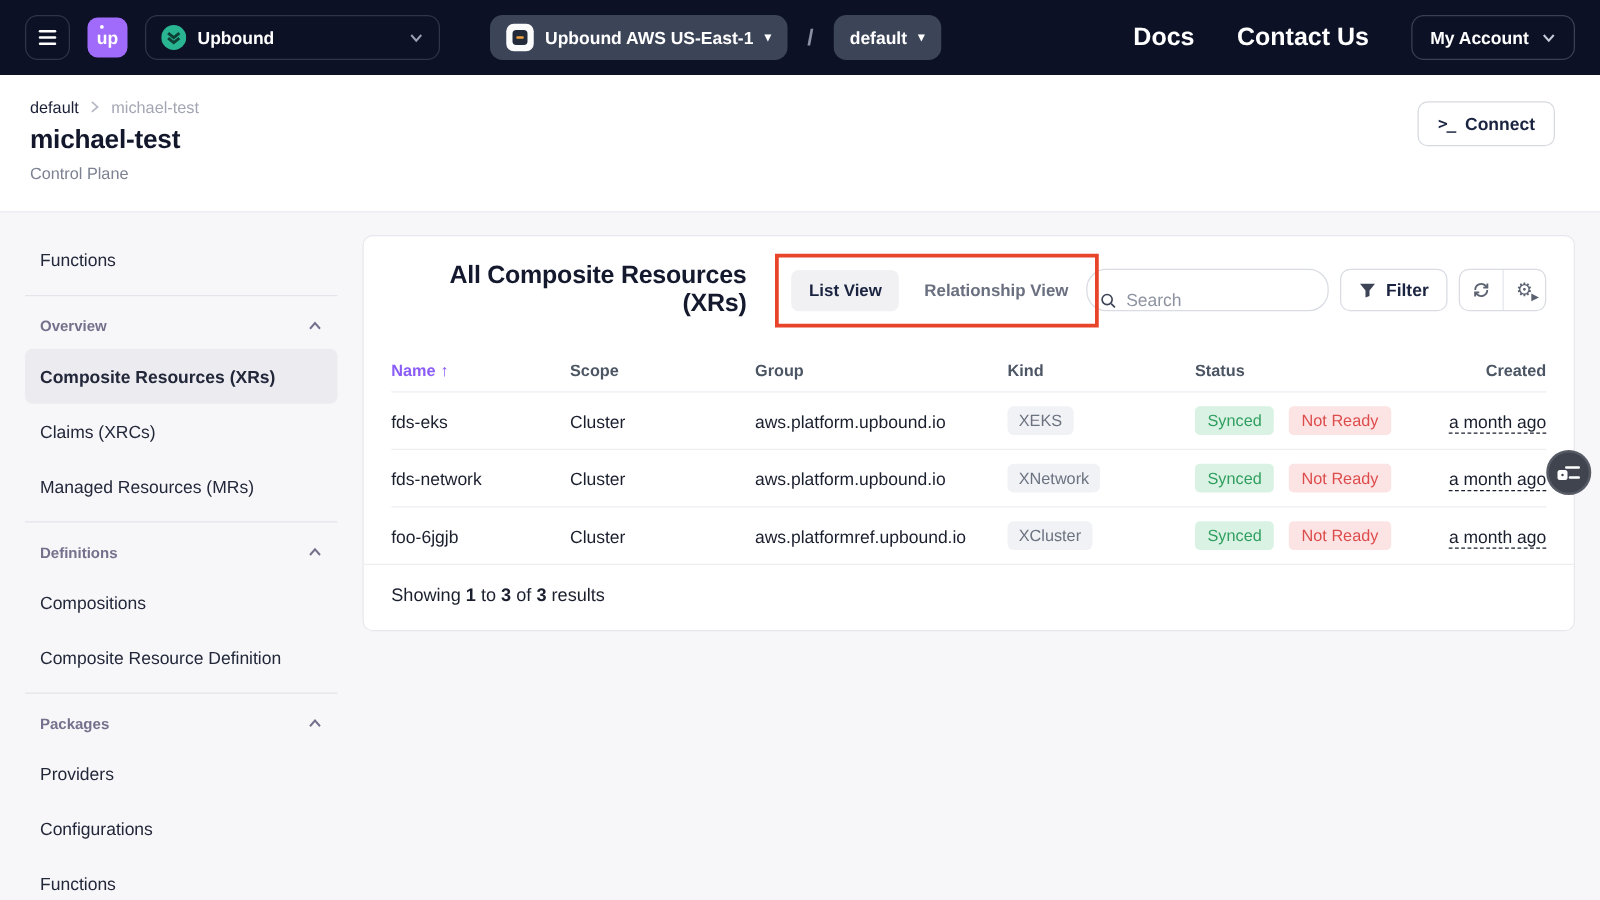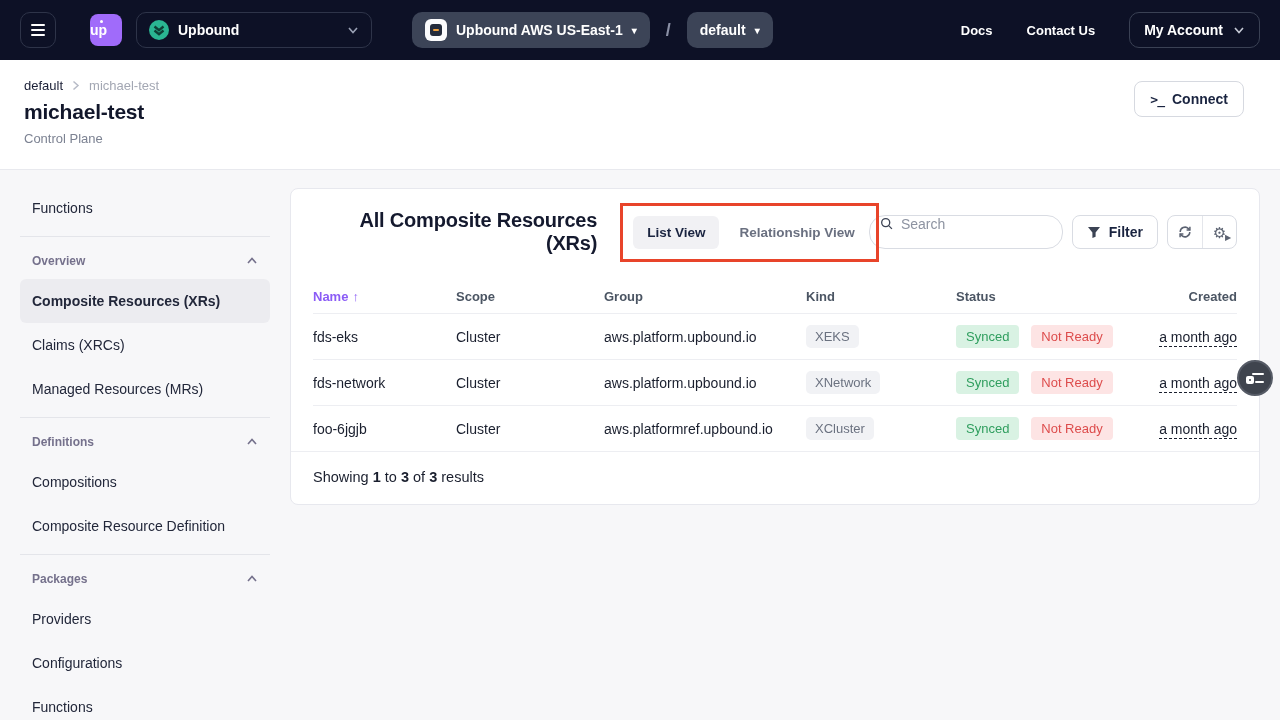--- a/index.html
+++ b/index.html
@@ -3,33 +3,33 @@
 <meta charset="utf-8">
 <style>
   * { margin:0; padding:0; box-sizing:border-box; }
   html,body { width:1280px; height:720px; overflow:hidden; }
   body { font-family:"Liberation Sans", sans-serif; background:#f7f7f9; color:#1a1f2e; position:relative; }
 
   
   .topbar { height:60px; background:#0d1126; display:flex; align-items:center; padding:0 20px; gap:14px; }
   .hamburger { width:36px; height:36px; border:1px solid #2e3449; border-radius:10px; display:flex; flex-direction:column; justify-content:center; align-items:center; gap:3px; cursor:pointer; background:transparent; }
   .hamburger span { display:block; width:14px; height:2px; background:#fff; border-radius:1px; }
-  .logo { width:32px; height:32px; background:#a06bfa; border-radius:8px; color:#fff; font-weight:bold; font-size:14px; display:flex; align-items:center; justify-content:flex-start; position:relative;margin-left:20px; }
+  .logo { width:32px; height:32px; background:#a06bfa; border-radius:8px; color:#fff; font-weight:bold; font-size:14px; display:flex; align-items:center; justify-content:center; position:relative; }
   .logo .logo-dot { position:absolute; top:6px; left:10px; width:3px; height:3px; border-radius:50%; background:#fff; }
   .org-select { width:236px; height:36px; border:1px solid #2e3449; border-radius:10px; display:flex; align-items:center; gap:9px; padding:0 12px; color:#fff; font-size:14px; font-weight:bold; cursor:pointer; }
   .org-select .spacer { flex:1; }
   .avatar-teal { width:20px; height:20px; flex-shrink:0; }
   .pill-dark { height:36px; background:#3c4457; border-radius:10px; display:flex; align-items:center; gap:9px; padding:0 13px; color:#fff; font-size:14px; font-weight:bold; cursor:pointer; }
   .cp-icon { width:22px; height:22px; background:#fbfbfc; border-radius:6px; display:flex; align-items:center; justify-content:center; }
   .cp-icon .inner { width:12px; height:12px; background:#232a3a; border-radius:3px; display:flex; align-items:center; justify-content:center; }
   .cp-icon .dash { width:6px; height:2px; background:#f0a13c; border-radius:1px; }
   .caret { font-size:10px; color:#fff; }
   .topbar .slash { color:#8a90a5; font-size:18px; font-weight:bold; margin:0 2px; }
   .topbar .right { margin-left:auto; display:flex; align-items:center; gap:34px; }
-  .top-link { color:#fff; font-size:13px; font-weight:bold; text-decoration:none; cursor:pointer; }
+  .top-link { color:#fff; font-size:20px; font-weight:bold; text-decoration:none; cursor:pointer; }
   .account-btn { height:36px; border:1px solid #3a4154; border-radius:10px; background:transparent; color:#fff; font-size:14px; font-weight:bold; display:flex; align-items:center; gap:10px; padding:0 14px; cursor:pointer; }
   .chev { display:block; }
 
   
   .page-header { height:110px; background:#fff; border-bottom:1px solid #e8e9ee; padding:18px 36px 0 24px; position:relative; }
   .breadcrumb { display:flex; align-items:center; gap:9px; font-size:13px; }
   .breadcrumb .bc-parent { color:#1a1f36; cursor:pointer; }
   .breadcrumb .bc-current { color:#a3a7b3; }
   .page-title { font-size:21px; font-weight:bold; color:#12172b; margin-top:7px; letter-spacing:-0.2px; }
   .page-subtitle { font-size:13px; color:#7c8292; margin-top:7px; }
@@ -47,21 +47,21 @@
   
   .card { flex:1; background:#fff; border:1px solid #e7e8ee; border-radius:8px; margin-top:2px; }
   .card-header { display:flex; align-items:center; padding:20px 22px 24px 22px; }
   .card-title { font-size:20px; font-weight:bold; color:#14192e; letter-spacing:-0.2px;text-align:right; }
   .toggle-wrap { position:relative; margin-left:36px; }
   .annotation-box { position:absolute; left:-13px; top:-13px; right:-10px; bottom:-13px; border:3px solid #e8442a; pointer-events:none; z-index:5; }
   .view-toggle { display:flex; align-items:center; gap:6px; }
   .toggle-option { font-size:13.5px; font-weight:bold; padding:9px 14px; border-radius:6px; color:#6a7080; cursor:pointer; white-space:nowrap; }
   .toggle-option.active { background:#f1f1f4; color:#1a2440; }
   .header-controls { margin-left:auto; display:flex; align-items:center; gap:9px; }
-  .search-box { width:194px; height:34px; border:1px solid #d9dce3; border-radius:16px; display:flex; align-items:flex-start; gap:8px; padding:0 10px; background:#fff; }
+  .search-box { width:194px; height:34px; border:1px solid #d9dce3; border-radius:16px; display:flex; align-items:flex-end; gap:8px; padding:0 10px; background:#fff; }
   .search-box input { border:none; outline:none; font-size:14px; color:#1a1f2e; width:100%; font-family:"Liberation Sans", sans-serif; background:transparent; }
   .search-box input::placeholder { color:#8d93a1; }
   .filter-btn { height:34px; border:1px solid #d9dce3; border-radius:8px; background:#fff; display:flex; align-items:center; gap:8px; padding:0 14px; font-size:14px; font-weight:bold; color:#1a2440; cursor:pointer; }
   .icon-group { height:34px; border:1px solid #d9dce3; border-radius:8px; display:flex; align-items:stretch; background:#fff; }
   .icon-cell { width:34px; display:flex; align-items:center; justify-content:center; cursor:pointer; color:#5b6271; }
   .icon-cell + .icon-cell { border-left:1px solid #e4e6eb; }
   .gear-wrap { position:relative; font-size:15px; line-height:1; }
   .gear-wrap .play { position:absolute; right:-5px; bottom:-2px; font-size:8px; color:#5b6271; }
 
   

